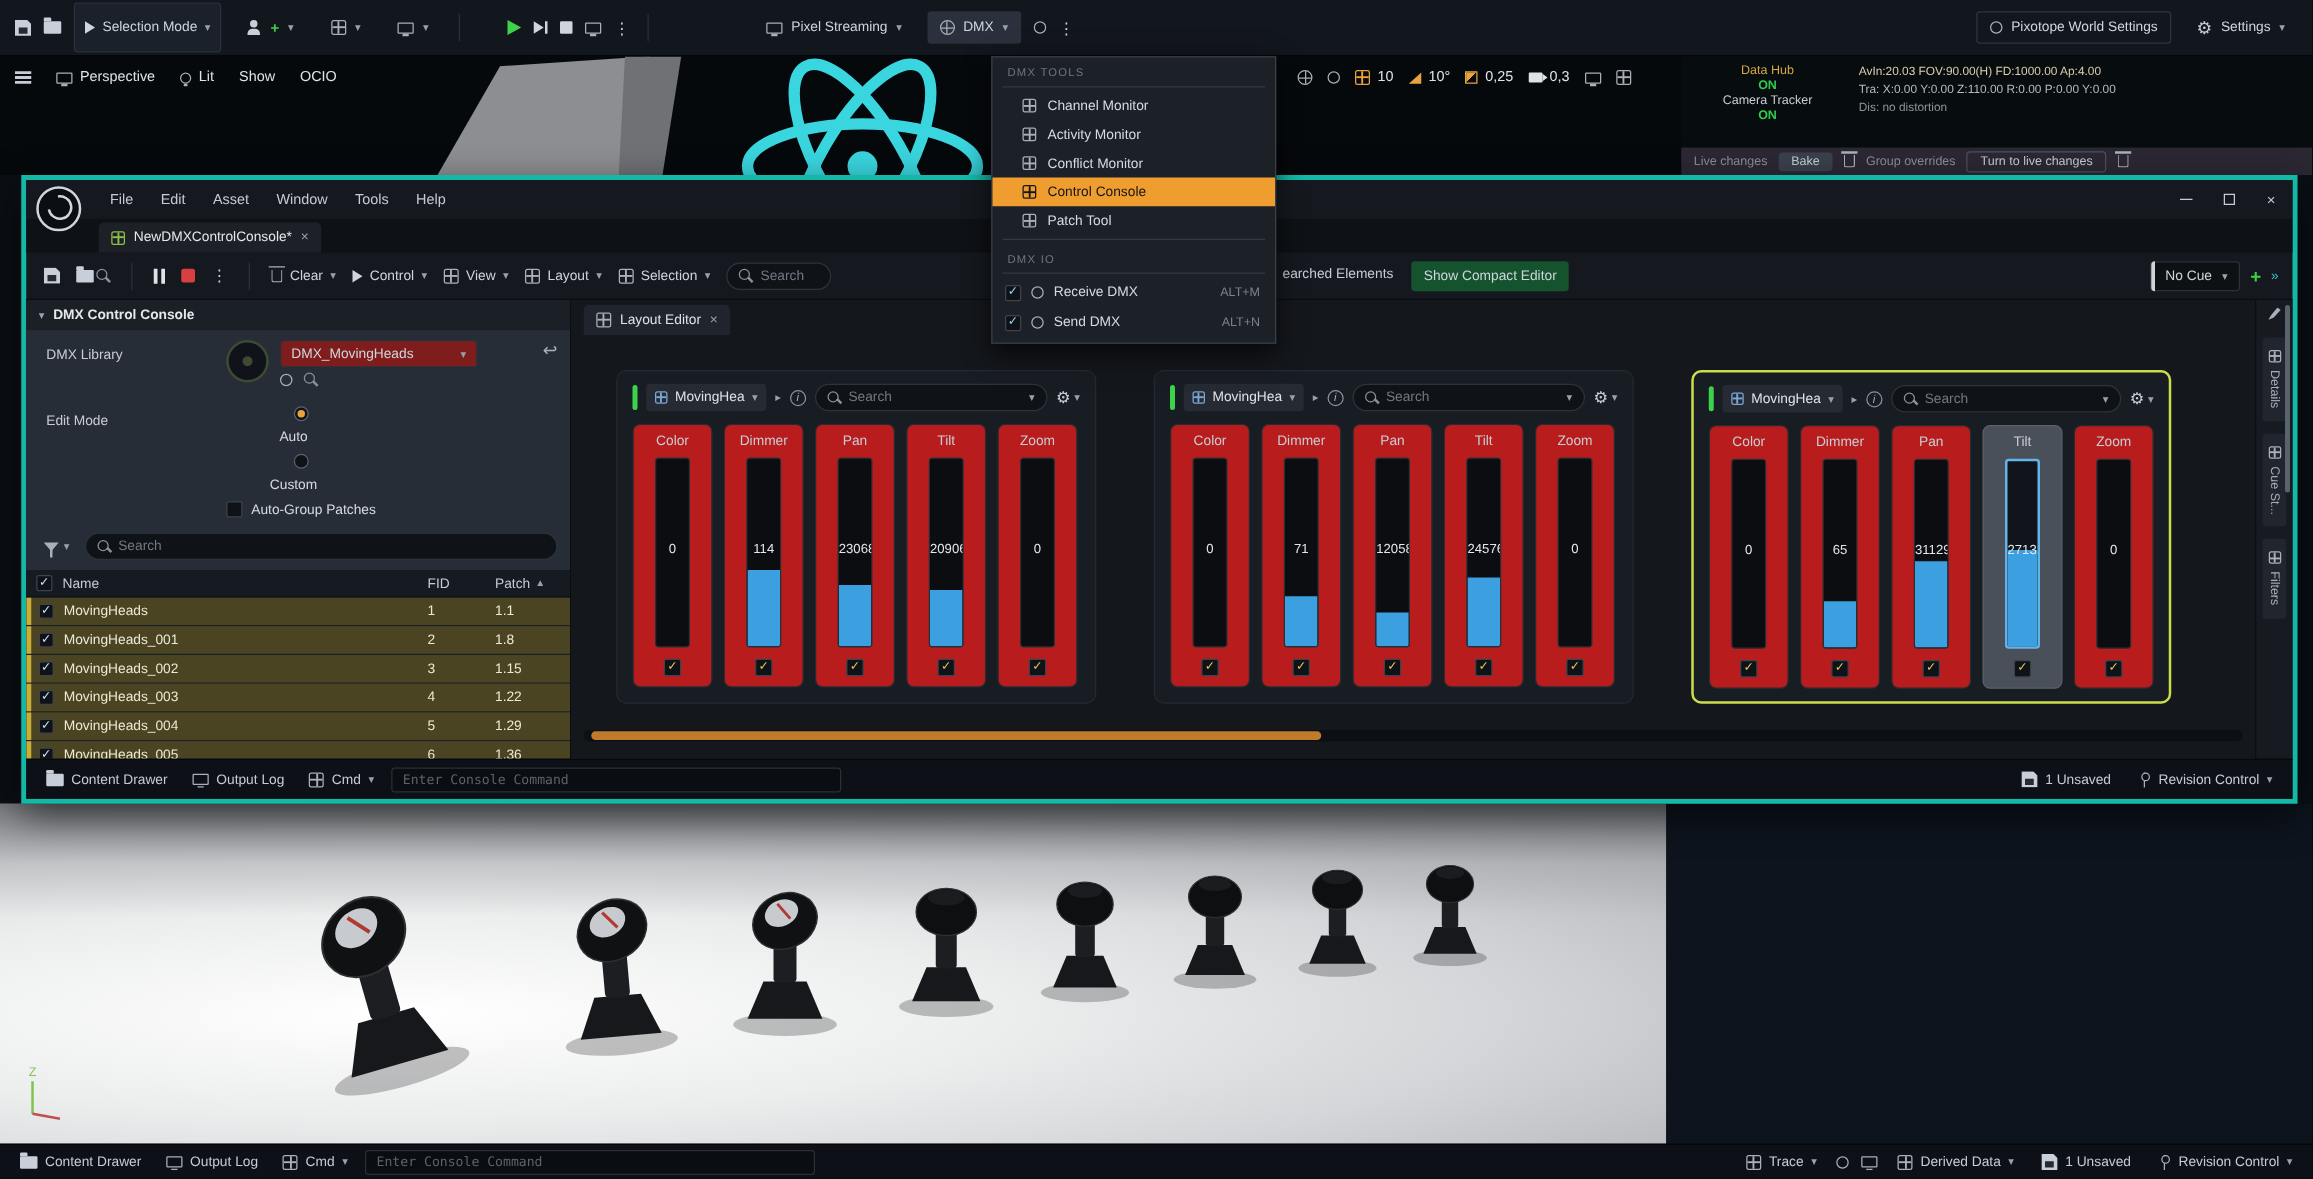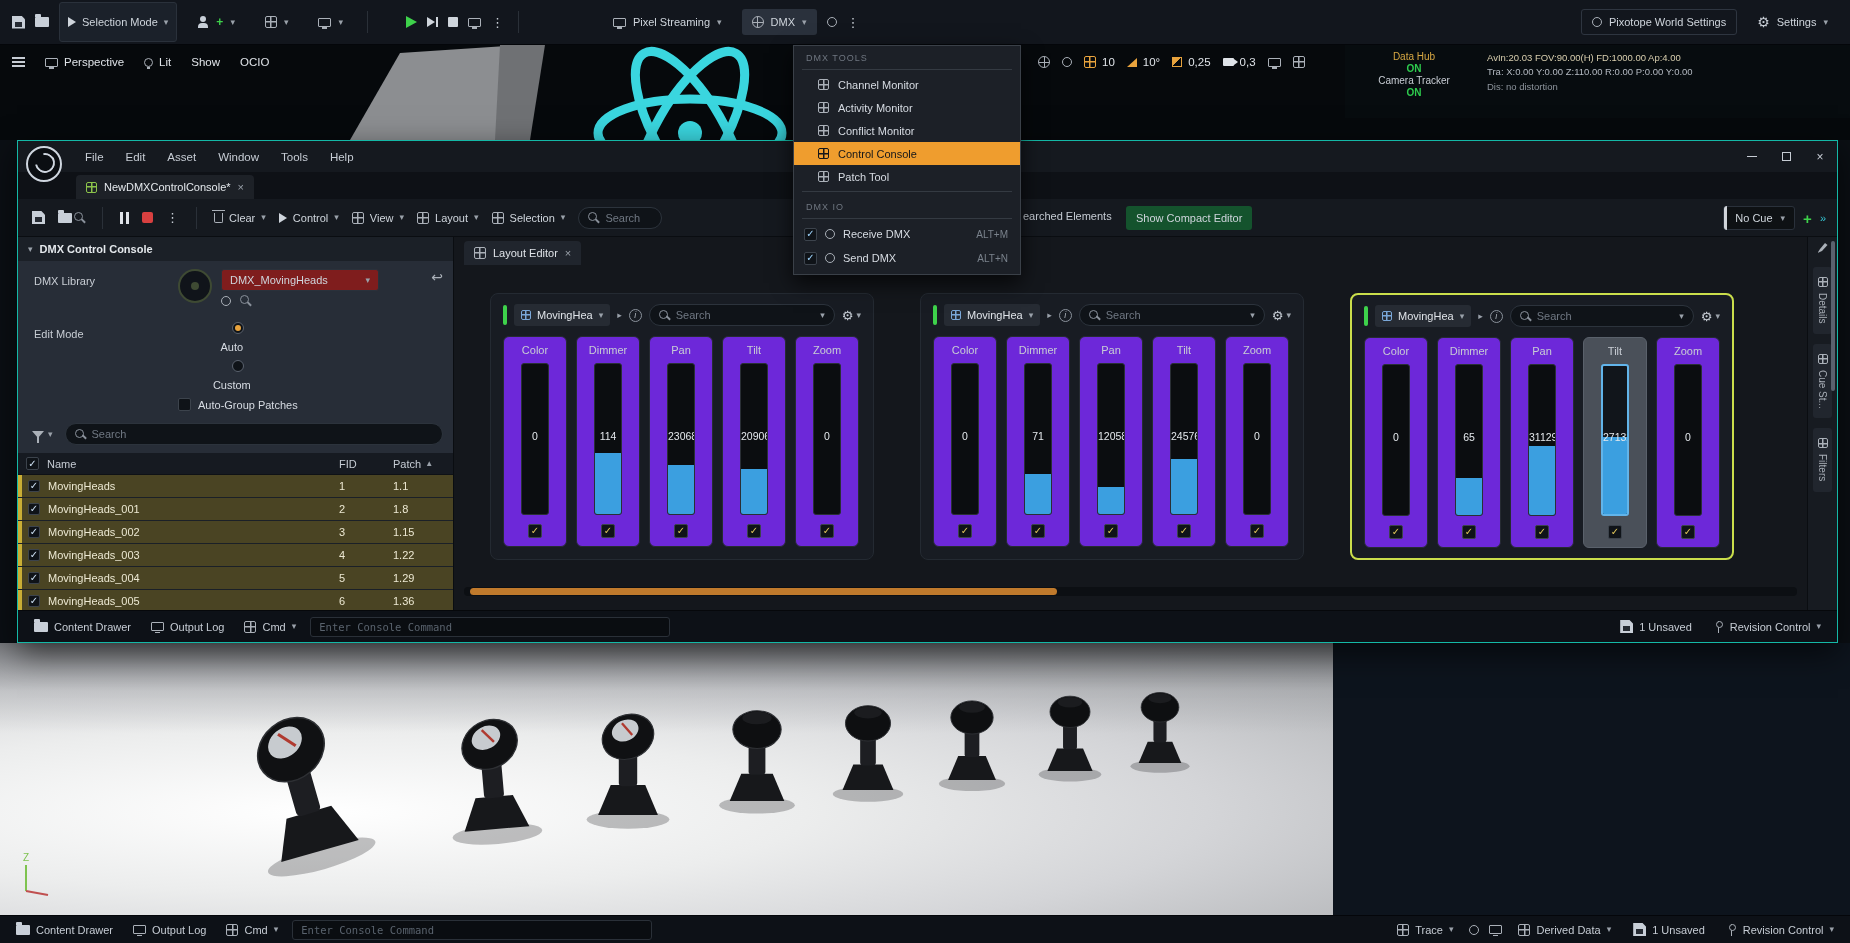--- a/index.html
+++ b/index.html
@@ -98,21 +98,21 @@
 
   
   .statusbar { display:flex; align-items:center; gap:8px; padding:0 10px; background:#0d1117; }
   .bottom-bar { position:absolute; left:0; top:915px; width:1850px; height:28px; border-top:1px solid #04060a; z-index:5; }
   .sb-item { display:flex; align-items:center; gap:6px; color:#c6ccd4; padding:0 6px; height:100%; }
   .cmd-input { background:#0a0d11; border:1px solid #2a3038; border-radius:3px; height:20px; width:360px; color:#cfd5dc; padding:0 8px; font-family:"DejaVu Sans Mono",monospace; font-size:10.5px; outline:none; }
   .cmd-input::placeholder { color:#5a636e; }
   .sb-right { margin-left:auto; display:flex; align-items:center; gap:10px; }
 
   
-  .console-window { position:absolute; left:17px; top:140px; width:1821px; height:503px; background:#15191f; border:1px solid #14b8a6; box-shadow:0 10px 30px rgba(0,0,0,0.6); display:flex; flex-direction:column; z-index:10; }
+  .console-window { position:absolute; left:17px; top:140px; width:1821px; height:503px; background:#15191f; border:4px solid #14b8a6; box-shadow:0 10px 30px rgba(0,0,0,0.6); display:flex; flex-direction:column; z-index:10; }
   .cw-title { height:31px; display:flex; align-items:center; background:#15191f; position:relative; flex:none; }
   .app-logo { position:absolute; left:8px; top:5px; width:36px; height:36px; border:2px solid #cfd6df; border-radius:50%; background:#0b0e12; z-index:2; }
   .app-logo::after { content:""; position:absolute; left:7px; top:5px; width:16px; height:16px; border:2.5px solid #cfd6df; border-left-color:transparent; border-radius:50%; transform:rotate(35deg); }
   .cw-menus { display:flex; gap:4px; margin-left:58px; }
   .cw-menu { padding:4px 9px; color:#c6ccd4; font-size:11.5px; }
   .win-ctrls { margin-left:auto; display:flex; }
   .win-ctrl { width:34px; height:31px; display:flex; align-items:center; justify-content:center; color:#c6ccd4; font-size:12px; }
   .win-max { width:9px; height:9px; border:1.5px solid #c6ccd4; }
   .win-minbar { width:10px; height:1.5px; background:#c6ccd4; }
   .cw-tabs { height:27px; background:#0e1116; display:flex; align-items:flex-end; padding-left:58px; flex:none; }
@@ -169,21 +169,21 @@
   .groups { position:absolute; left:36px; top:56px; display:flex; gap:46px; }
   .fgroup { background:#181c23; border:1px solid #242a32; border-radius:8px; padding:10px 12px; width:384px; }
   .fgroup.sel { border:2px solid #cade4b; }
   .fg-head { display:flex; align-items:center; gap:7px; }
   .fg-green { width:4px; height:20px; background:#3ed24b; border-radius:2px; flex:none; }
   .fg-dd { display:flex; align-items:center; gap:6px; background:#262b33; border-radius:3px; height:22px; padding:0 7px; color:#dfe3e8; }
   .fg-dd .grid-ic { width:10px; height:10px; color:#7aa7d8; }
   .fg-search { flex:1; min-width:0; }
   .fg-gear { display:flex; align-items:center; gap:3px; color:#c6ccd4; font-size:13px; }
   .faders { display:flex; gap:9px; margin-top:10px; }
-  .fader { width:64px; background:#6d28d9; border:1px solid #262b32; border-radius:6px; display:flex; flex-direction:column; align-items:center; padding:7px 0 8px; }
+  .fader { width:64px; background:#b91c1c; border:1px solid #262b32; border-radius:6px; display:flex; flex-direction:column; align-items:center; padding:7px 0 8px; }
   .fader.sel { background:#4a5059; border-color:#5a616b; }
   .fader-label { color:#c8cdd4; margin-bottom:7px; }
   .track { position:relative; width:28px; height:152px; background:#0b0d10; border:1px solid #2a2f36; border-radius:3px; overflow:hidden; }
   .fader.sel .track { border:2px solid #62b4ea; background:#11151b; }
   .track .val { position:absolute; left:0; right:0; top:44%; text-align:center; color:#e4e8ec; font-size:10.5px; z-index:2; }
   .track .fill { position:absolute; left:0; right:0; bottom:0; background:#3b9fe0; }
   .fader .cb { margin-top:9px; width:14px; height:14px; }
   .fader .cb .i-check { color:#e3c85a; }
   .la-scroll { position:absolute; left:10px; right:10px; bottom:14px; height:9px; background:#0c0f13; border-radius:4px; }
   .la-thumb { position:absolute; left:6px; top:1px; bottom:1px; width:44%; background:#c07a2c; border-radius:4px; }
@@ -326,20 +326,28 @@
         <span class="cam-lab1">Data Hub</span>
         <span class="cam-on">ON</span>
         <span class="cam-lab2">Camera Tracker</span>
         <span class="cam-on">ON</span>
       </div>
       <div class="cam-right">
         <div class="cam-l1">AvIn:20.03 FOV:90.00(H) FD:1000.00 Ap:4.00</div>
         <div class="cam-l2">Tra: X:0.00 Y:0.00 Z:110.00 R:0.00 P:0.00 Y:0.00</div>
         <div class="cam-l3">Dis: no distortion</div>
       </div>
+    </div>
+    <div class="live-row">
+      <span>Live changes</span>
+      <span class="live-btn">Bake</span>
+      <span class="trash-ic"></span>
+      <span>Group overrides</span>
+      <span class="live-btn outline">Turn to live changes</span>
+      <span class="trash-ic"></span>
     </div>
   </div>
 
   <div class="viewport3d">
     <svg width="1333" height="272" viewBox="0 0 1333 272">
       <defs>
         <g id="mh-base">
           <ellipse cx="0" cy="4" rx="36" ry="8" fill="rgba(40,40,44,0.28)"></ellipse>
           <path d="M-26,0 L26,0 L15,-26 L-15,-26 Z" fill="#17181b"></path>
           <rect x="-8" y="-54" width="16" height="29" rx="3" fill="#1d1e22"></rect>

